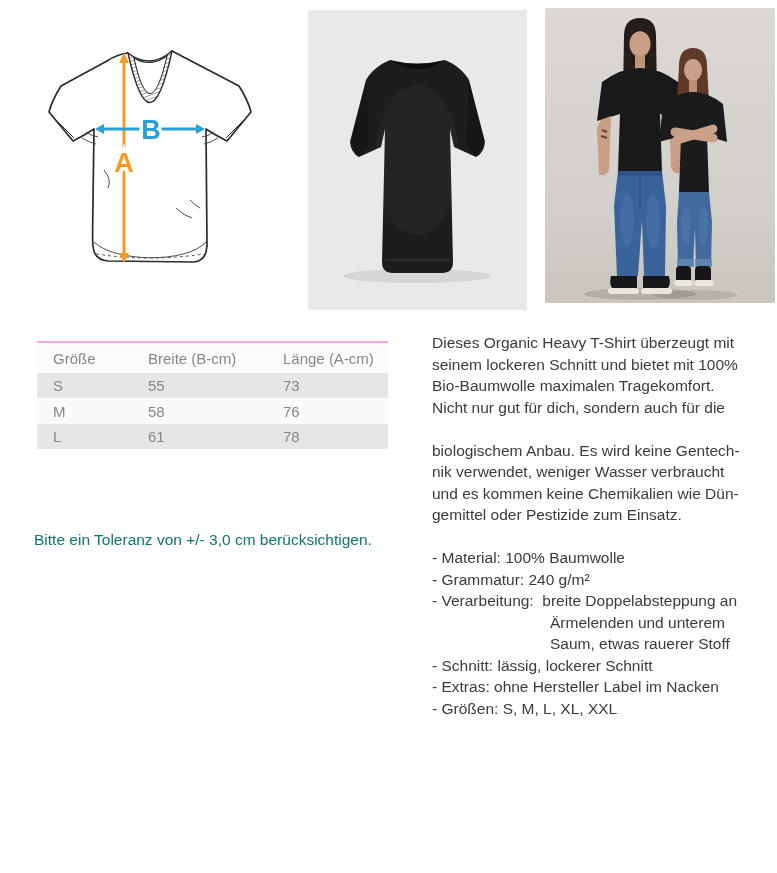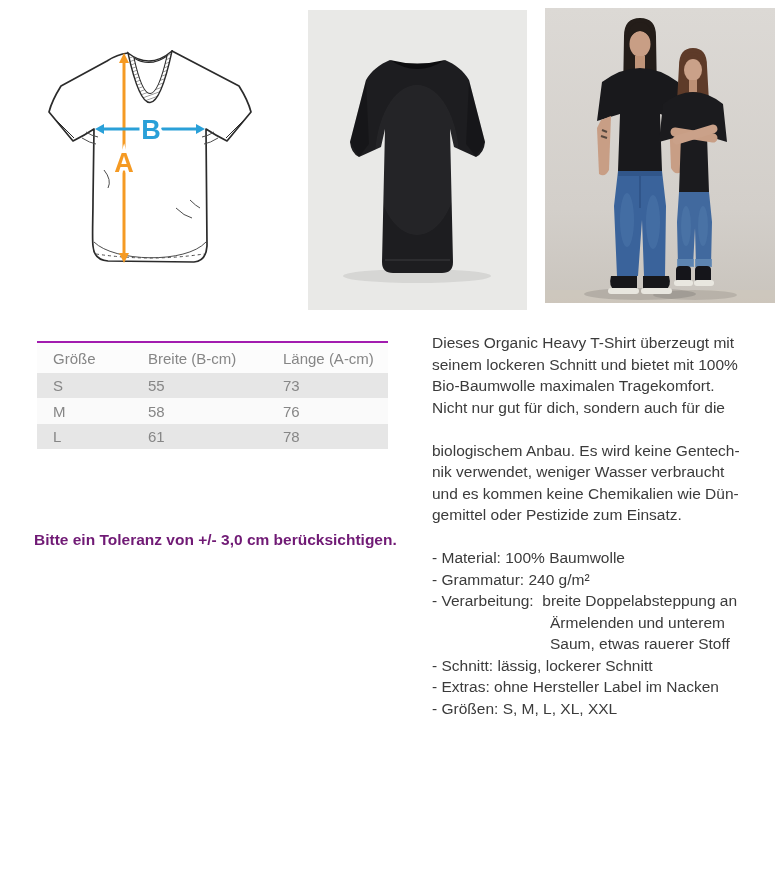--- a/index.html
+++ b/index.html
@@ -11,29 +11,29 @@
   .abs{position:absolute;}
 
   
   #diagram{left:48px;top:50px;width:204px;height:216px;}
   #product-photo{left:308px;top:10px;width:219px;height:300px;background:#e9e9e7;}
   #models-photo{left:545px;top:8px;width:230px;height:295px;
     background:linear-gradient(180deg,#dcd9d5 0%,#d3cfca 68%,#c9c4bd 100%);}
   .photo svg{display:block;width:100%;height:100%;}
 
   
-  #size-table{left:37px;top:341px;width:351px;border-top:2px solid #a21caf;
+  #size-table{left:37px;top:341px;width:351px;border-top:2px solid #f9a8d4;
     font-size:15px;color:#868686;}
   .trow{display:grid;grid-template-columns:111px 135px 1fr;align-items:center;height:25.4px;}
   .trow.head{height:30px;background:#fcfcfc;}
   .trow .c1{padding-left:16px;}
   .trow.stripe{background:#e6e6e6;}
   .trow.plain{background:#fafafa;}
 
-  #tolerance-note{left:34px;top:531px;font-size:15.5px;color:#701a75;white-space:pre;font-weight:bold;}
+  #tolerance-note{left:34px;top:531px;font-size:15.5px;color:#0f766e;white-space:pre;}
 
   
   #description{left:418px;top:332px;width:352px;font-size:15.5px;line-height:21.5px;color:#3b3b3b;margin-left:14px;}
   #description .line{white-space:pre;}
   #description .gap{height:21.5px;}
   #description .indent{margin-left:118px;}
 </style>
 </head>
 <body>
 

